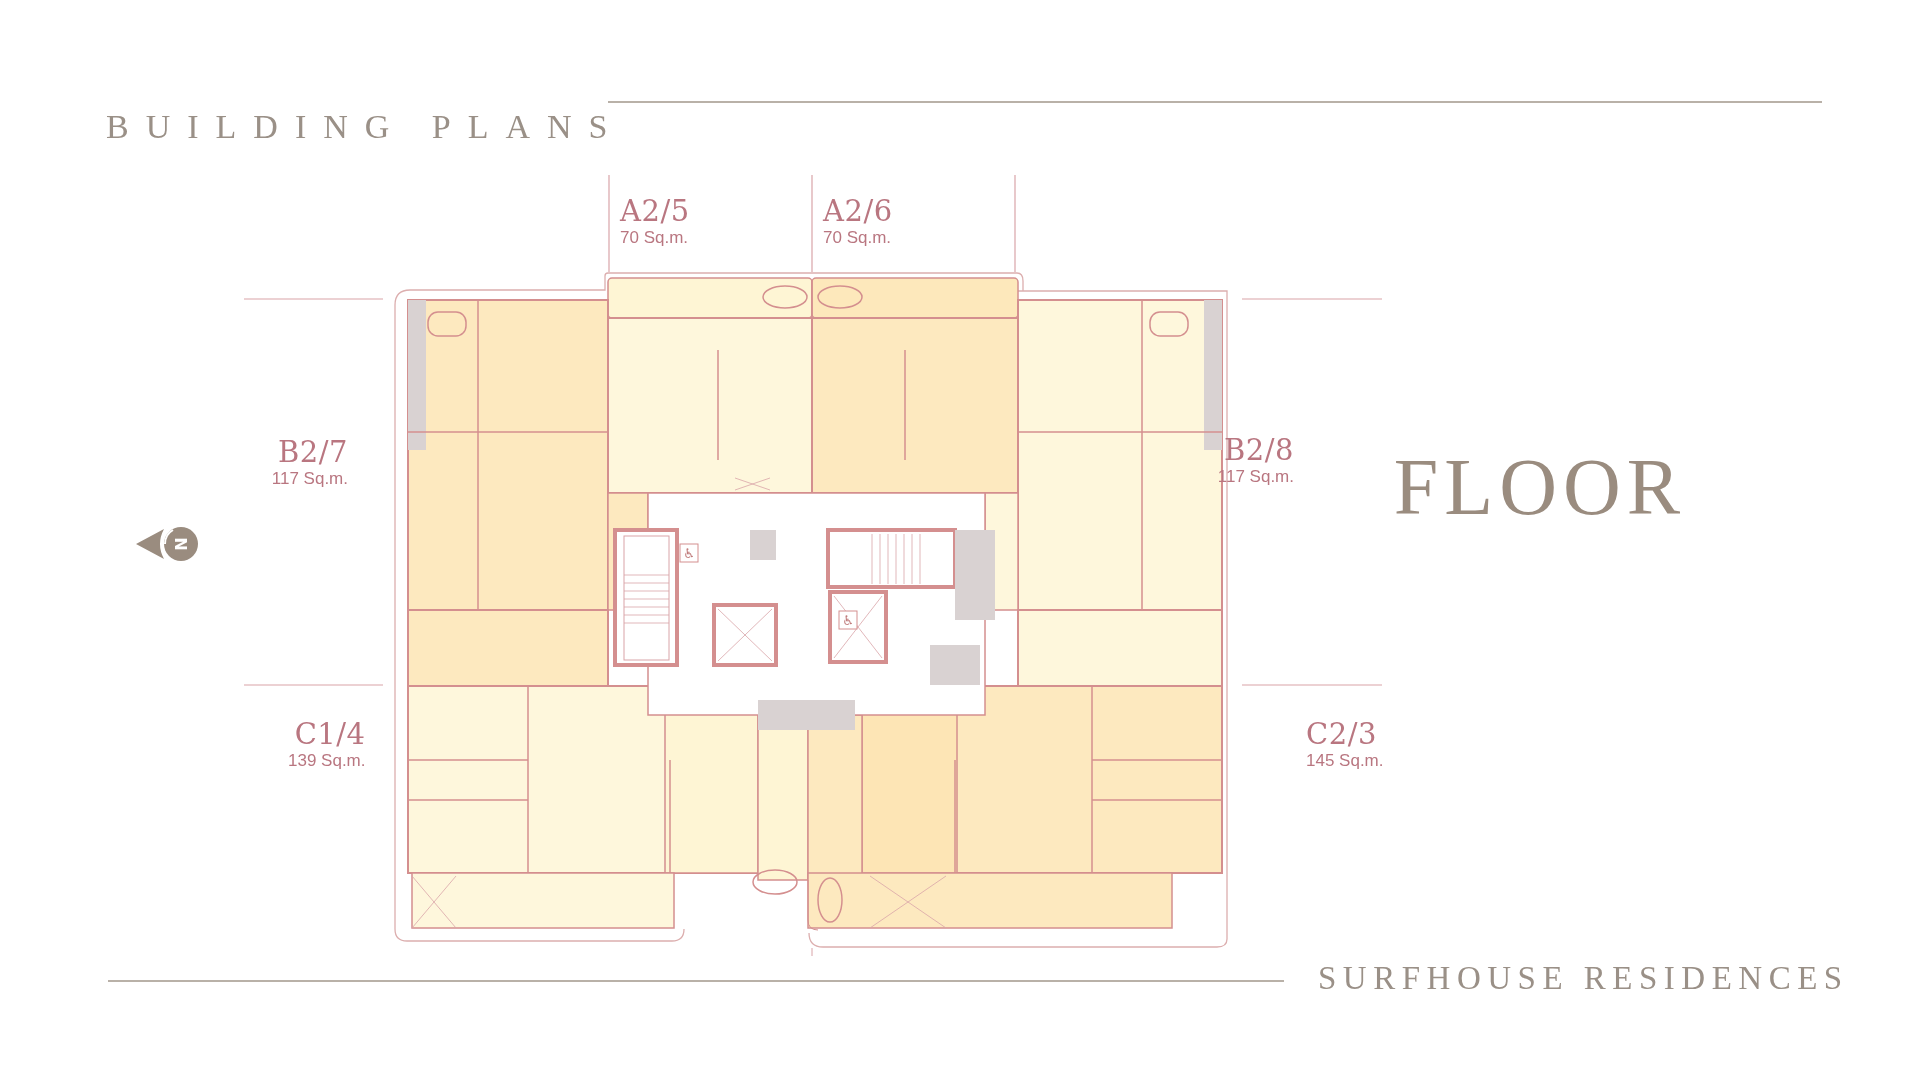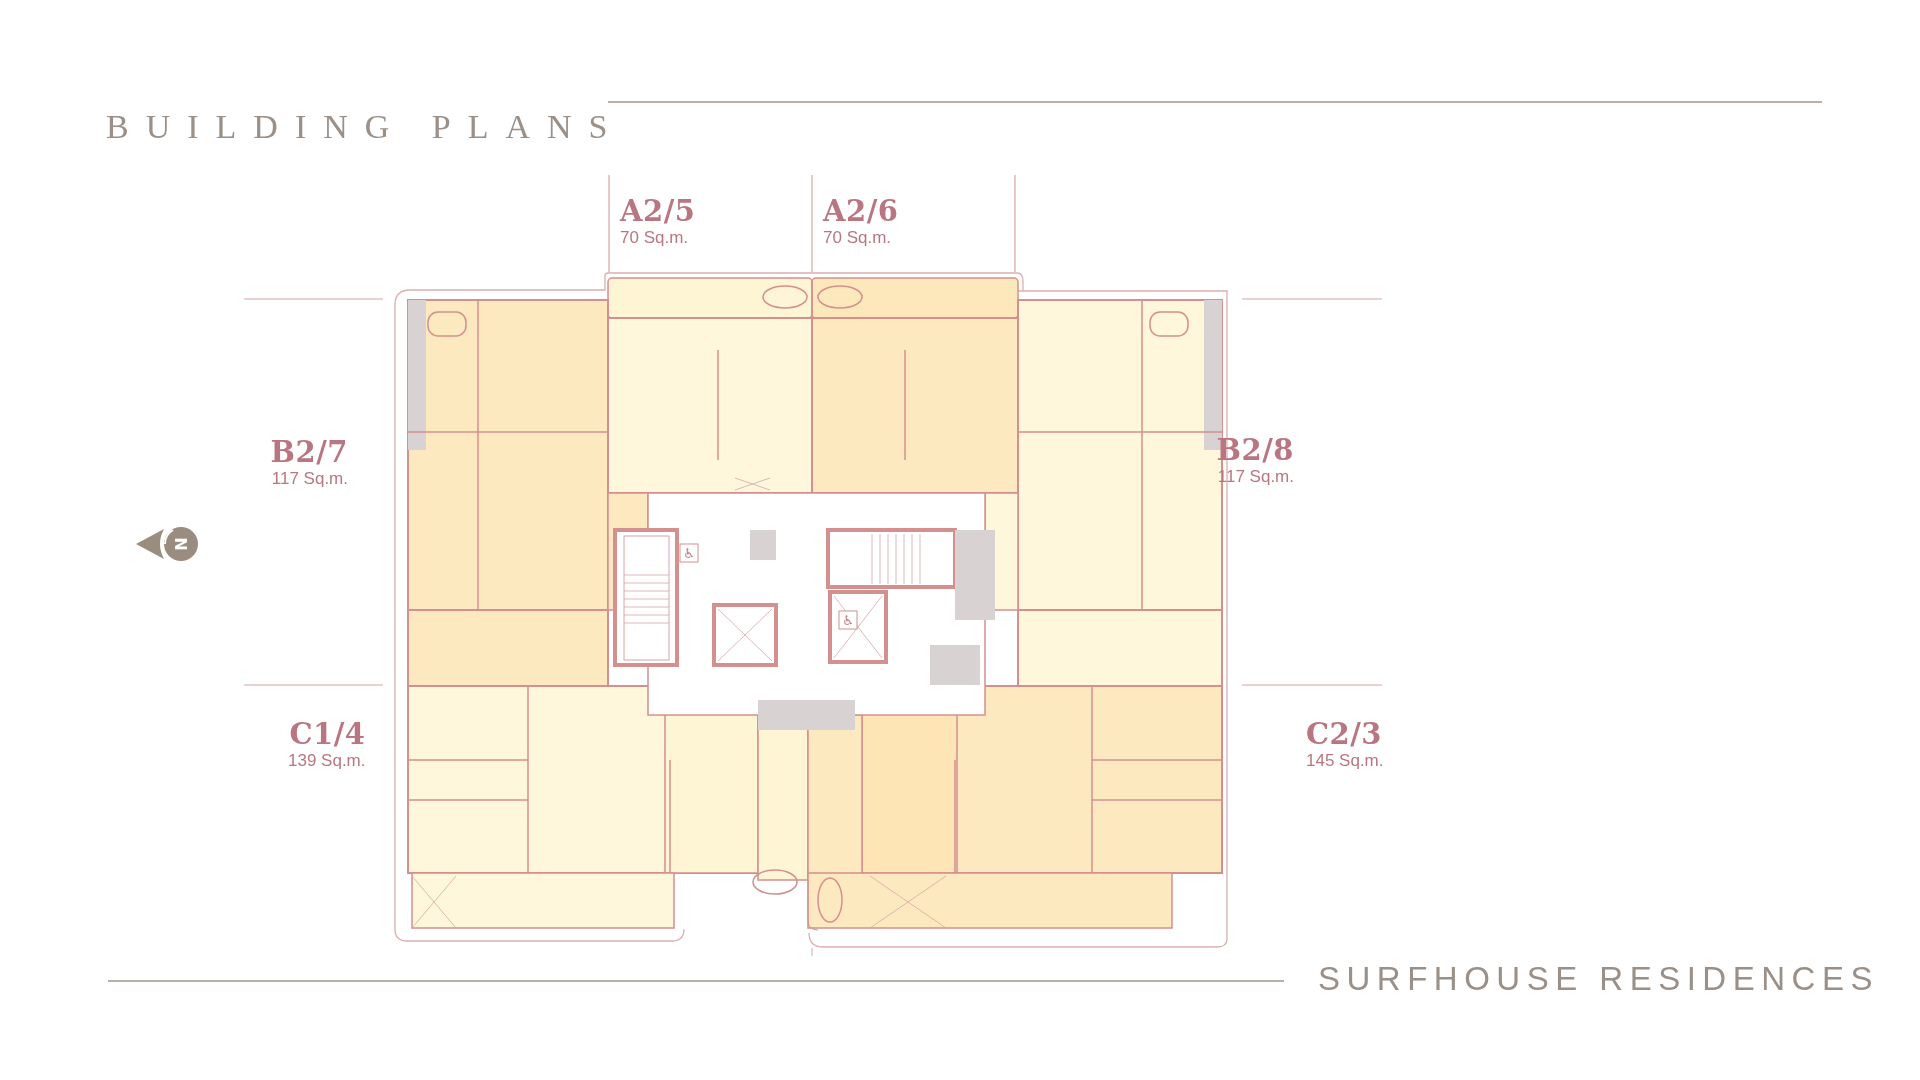--- a/index.html
+++ b/index.html
@@ -1,23 +1,23 @@
 <!DOCTYPE html>
 <html><head>
 <meta charset="utf-8">
 <style>
   html,body{margin:0;padding:0;background:#ffffff;}
   body{width:1920px;height:1080px;position:relative;overflow:hidden;font-family:"Liberation Serif",serif;}
   .header-title{position:absolute;left:106px;top:82px;font-family:"Liberation Serif",serif;font-size:34px;letter-spacing:17px;color:#9a9087;font-weight:normal;margin-top:26px;}
   .header-rule{position:absolute;left:608px;top:101px;width:1214px;height:2px;background:#b9b1a8;}
   .footer-rule{position:absolute;left:108px;top:980px;width:1176px;height:2px;background:#b9b1a8;}
-  .footer-brand{position:absolute;left:1318px;top:960px;font-family:Liberation Sans, sans-serif;font-size:33px;letter-spacing:6.5px;color:#9a9087;}
+  .footer-brand{position:absolute;left:1318px;top:960px;font-family:Liberation Serif, serif;font-size:33px;letter-spacing:6.5px;color:#9a9087;}
   .floor-title{position:absolute;left:1390px;top:448px;width:300px;text-align:center;font-family:"Liberation Serif",serif;color:#9a8c7f;font-size:80px;line-height:78px;letter-spacing:6px;}
   .unit-label{position:absolute;color:#b97680;}
-  .unit-code{font-family:"DejaVu Serif",serif;font-size:29px;line-height:32px;letter-spacing:0.5px;font-weight:bold;}
+  .unit-code{font-family:"DejaVu Serif",serif;font-size:29px;line-height:32px;letter-spacing:0.5px;}
   .unit-area{font-family:"Liberation Sans",sans-serif;font-size:17px;line-height:22px;}
   .compass{position:absolute;left:134px;top:525px;width:66px;height:38px;}
   svg.plan{position:absolute;left:0;top:0;}
 </style>
 </head>
 <body>
 
 <div class="header-title">BUILDING PLANS</div>
 <div class="header-rule"></div>
 
@@ -187,16 +187,17 @@
 <div class="compass">
   <svg width="66" height="38" viewBox="0 0 66 38">
     <path d="M2 19 L30 4 Q22 19 30 34 Z" fill="#9a8c7f"></path>
     <circle cx="47" cy="19" r="17" fill="#9a8c7f"></circle>
     <path d="M31 19 a16 16 0 0 1 8 -14" stroke="#ffffff" stroke-width="2" fill="none"></path>
     <text x="47" y="25" font-size="16" font-weight="bold" fill="#ffffff" text-anchor="middle" transform="rotate(-90 47 19)" font-family="DejaVu Sans, sans-serif">N</text>
   </svg>
 </div>
 
 <div class="floor-title">
+  <div>FLOOR</div>
 </div>
 
 <div class="footer-rule"></div>
 <div class="footer-brand">SURFHOUSE RESIDENCES</div>
 
 </body></html>

